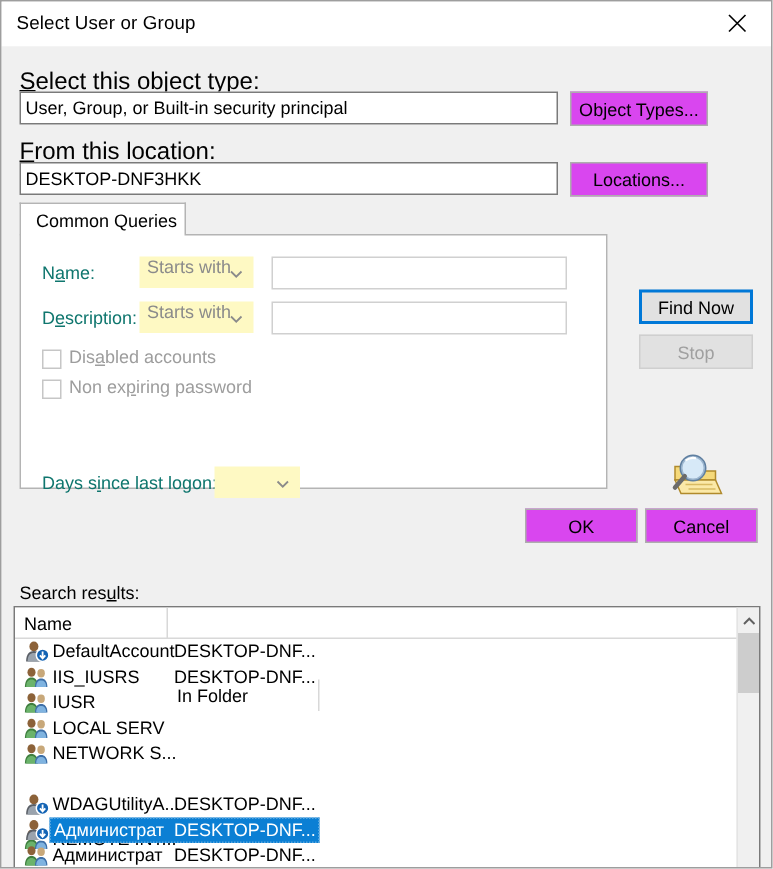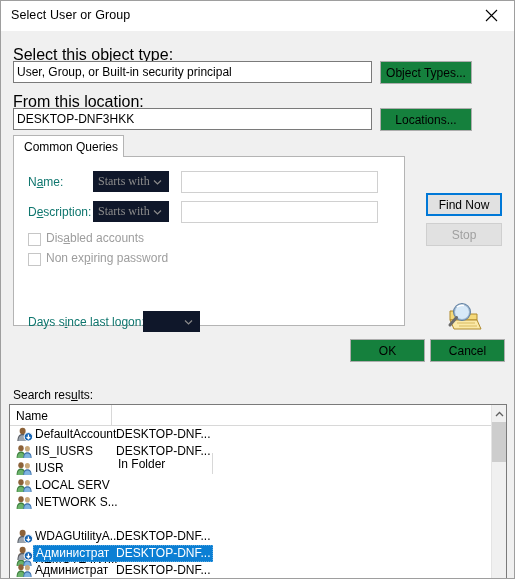--- a/index.html
+++ b/index.html
@@ -66,21 +66,21 @@
     color: #000000;
     padding: 0 3px;
     display: flex;
     align-items: center;
     white-space: nowrap;
     overflow: hidden;
   }
 
   .btn {
     position: absolute;
-    background: #15803d;
+    background: #d946ef;
     border: 1px solid #adadad;
     font-size: 12px;
     color: #000000;
     display: flex;
     align-items: center;
     justify-content: center;
     cursor: default;
     white-space: nowrap;
   }
   .btn.disabled {
@@ -126,30 +126,28 @@
   .dis-lbl {
     position: absolute;
     font-size: 12px;
     color: #0f766e;
     white-space: nowrap;
   }
   .dis-lbl .u { text-decoration: underline; }
 
   .combo {
     position: absolute;
-    background: #0f172a;
+    background: #fef9c3;
     border: none;
     font-size: 12px;
     color: #8b8b8b;
     display: flex;
-    align-items: center;
     padding-left: 5px;
     white-space: nowrap;
     cursor: default;
-    font-family: Liberation Serif, serif;
   }
   .combo .arrow {
     position: absolute;
     right: 7px; top: 50%;
     transform: translateY(-50%);
   }
 
   .dis-input {
     position: absolute;
     background: #ffffff;

